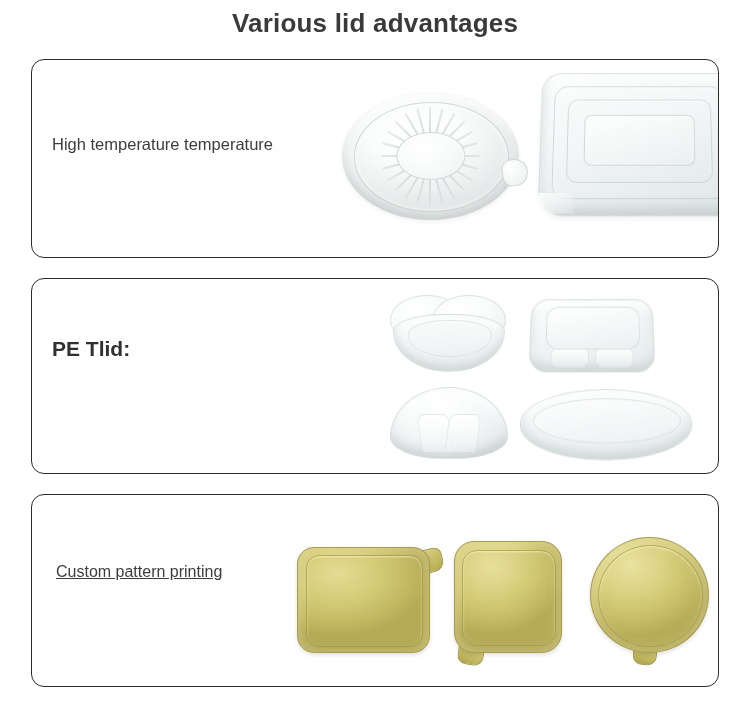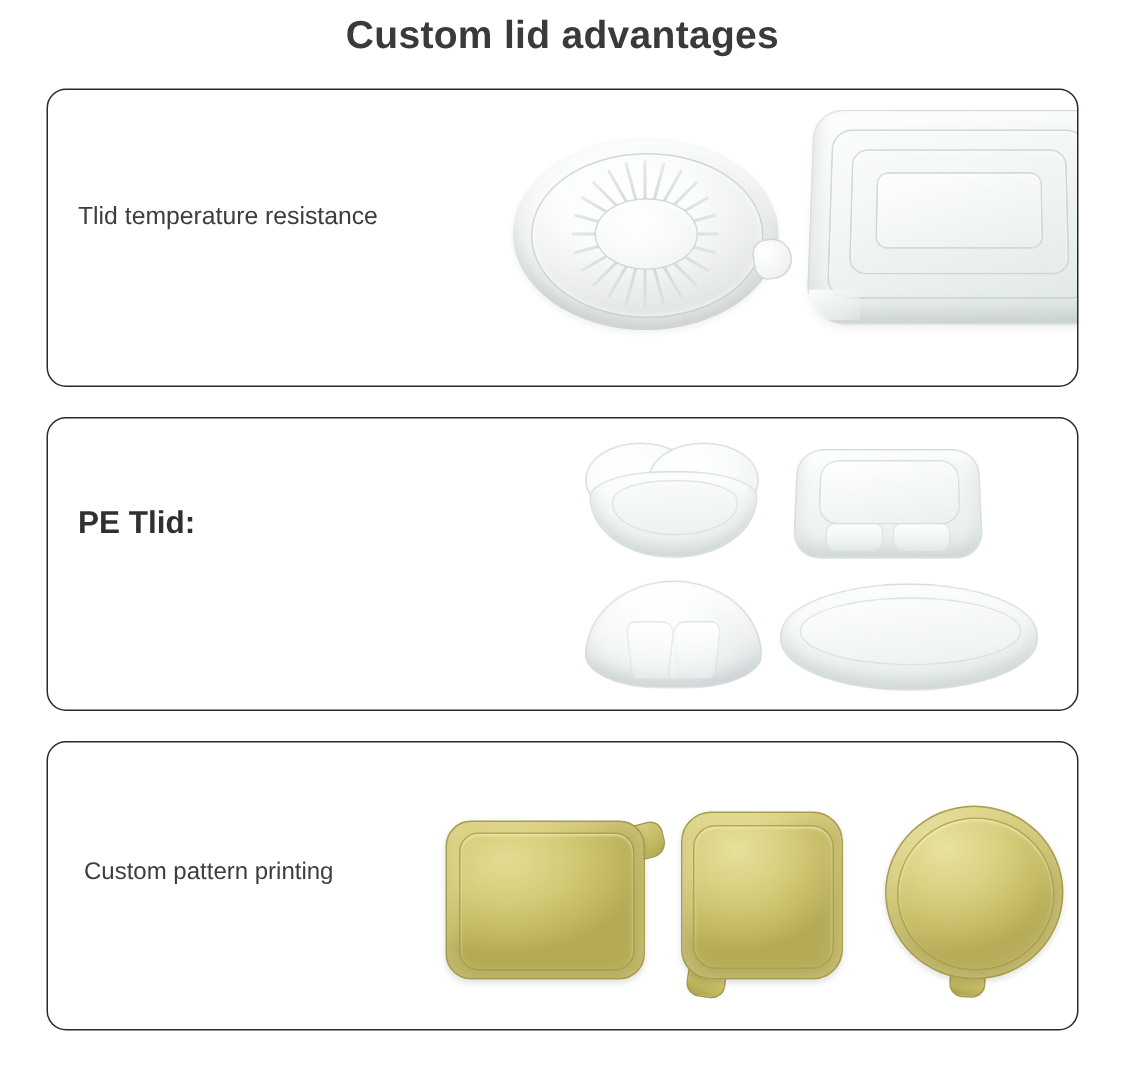--- a/index.html
+++ b/index.html
@@ -61,21 +61,21 @@
     font-size: 16.5px;
     font-weight: normal;
     color: #3d3d3d;
     line-height: 1.55;
     margin: 0;
     white-space: pre-line;
   }
   #panel-1 .panel-text { top: 72px; }
   #panel-2 .panel-text { top: 58px; }
   #panel-3 .panel-text { top: 50px; }
-  #panel-3 .panel-sub { padding-left: 4px; font-size: 16px; margin-top: 25px; }
+  #panel-3 .panel-sub { padding-left: 4px; font-size: 16px; margin-top: 15px; text-decoration: underline; }
 
   
   .art {
     position: absolute;
     top: 0;
     right: 0;
     bottom: 0;
     left: 300px;
     z-index: 2;
   }
@@ -390,26 +390,26 @@
     width: 22px; height: 21px;
     border-radius: 4px 4px 9px 9px;
     background: linear-gradient(195deg, #dcd387, #bfb55d 70%, #ab9f4c);
     border: 1px solid #a59a4a;
     transform: translateX(-50%) rotate(3deg);
   }
 </style>
 </head>
 <body>
 
-<div class="page-title">Custom lid advantages</div>
+<div class="page-title">Various lid advantages</div>
 
 <div class="panel" id="panel-1">
 
   <div class="panel-text">
-    <div class="panel-sub">Tlid temperature resistance</div>
+    <div class="panel-sub">High temperature temperature</div>
   </div>
 
   <div class="art">
 
     <div class="obj pp-round">
       <div class="disc"></div>
       <div class="ribs">
         <div class="rib" style="transform:rotate(0deg)"></div>
         <div class="rib" style="transform:rotate(15deg)"></div>
         <div class="rib" style="transform:rotate(30deg)"></div>

